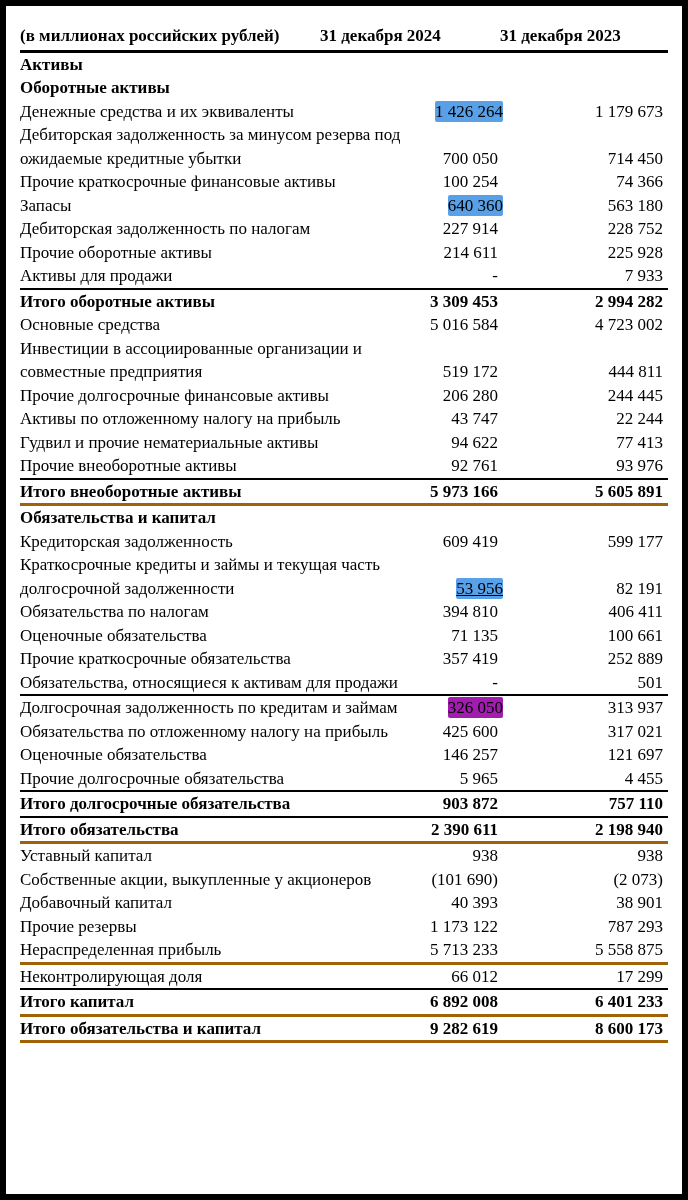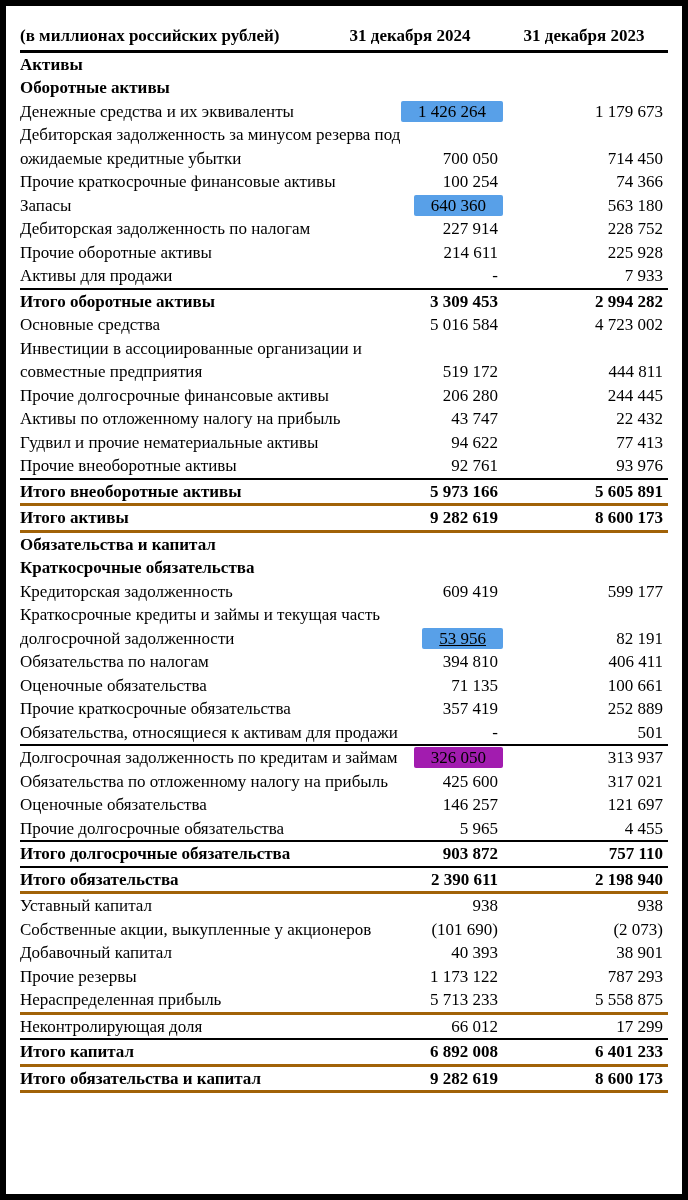--- a/index.html
+++ b/index.html
@@ -39,42 +39,42 @@
     font-weight: normal;
   }
   thead th {
     font-weight: bold;
     padding-top: 5px;
     padding-bottom: 2px;
     border-bottom: 3px solid #000000;
     white-space: nowrap;
   }
   thead th.h-label { text-align: left; }
-  thead th.h-num   { text-align: center; }
+  thead th.h-num   { text-align: left; }
 
   td.label {
     text-align: left;
     white-space: pre;      
     overflow: visible;
   }
   td.num {
     text-align: right;
     white-space: nowrap;
   }
   td.num.v1 { padding-right: 2px; }
   td.num.v2 { padding-right: 5px; }
 
   tr.bold td { font-weight: bold; margin-top: 36px; }
 
   tr.rule-thin  td, tr.rule-thin  th { border-bottom: 2px solid #000000; }
   tr.rule-thick td, tr.rule-thick th { border-bottom: 3px solid #a16207; }
 
   span.hl {
     display: inline-block;
-    padding: 0 17px;
+    padding: 0 0;
     margin-right: -5px;
     border-radius: 2px;
     line-height: 21px;
   }
 </style>
 </head>
 <body>
 
 <div class="frame">
   <table class="bs">
@@ -154,49 +154,39 @@
     <td class="num v2">444 811</td>
   </tr>
         <tr>
     <td class="label">Прочие долгосрочные финансовые активы</td>
     <td class="num v1"><span class="val">206 280</span></td>
     <td class="num v2">244 445</td>
   </tr>
         <tr>
     <td class="label">Активы по отложенному налогу на прибыль</td>
     <td class="num v1"><span class="val">43 747</span></td>
-    <td class="num v2">22 432</td>
+    <td class="num v2">22 244</td>
   </tr>
         <tr>
     <td class="label">Гудвил и прочие нематериальные активы</td>
     <td class="num v1"><span class="val">94 622</span></td>
     <td class="num v2">77 413</td>
   </tr>
         <tr class="rule-thin">
     <td class="label">Прочие внеоборотные активы</td>
     <td class="num v1"><span class="val">92 761</span></td>
     <td class="num v2">93 976</td>
   </tr>
         <tr class="bold rule-thick">
     <td class="label">Итого внеоборотные активы</td>
     <td class="num v1"><span class="val">5 973 166</span></td>
     <td class="num v2">5 605 891</td>
   </tr>
-        <tr class="bold rule-thick">
-    <td class="label">Итого активы</td>
-    <td class="num v1"><span class="val">9 282 619</span></td>
-    <td class="num v2">8 600 173</td>
-  </tr>
         <tr class="bold">
     <td class="label">Обязательства и капитал</td>
-    <td class="num v1"><span class="val"></span></td>
-    <td class="num v2"></td>
-  </tr>
-        <tr class="bold">
-    <td class="label">Краткосрочные обязательства</td>
     <td class="num v1"><span class="val"></span></td>
     <td class="num v2"></td>
   </tr>
         <tr>
     <td class="label">Кредиторская задолженность</td>
     <td class="num v1"><span class="val">609 419</span></td>
     <td class="num v2">599 177</td>
   </tr>
         <tr>
     <td class="label">Краткосрочные кредиты и займы и текущая часть

